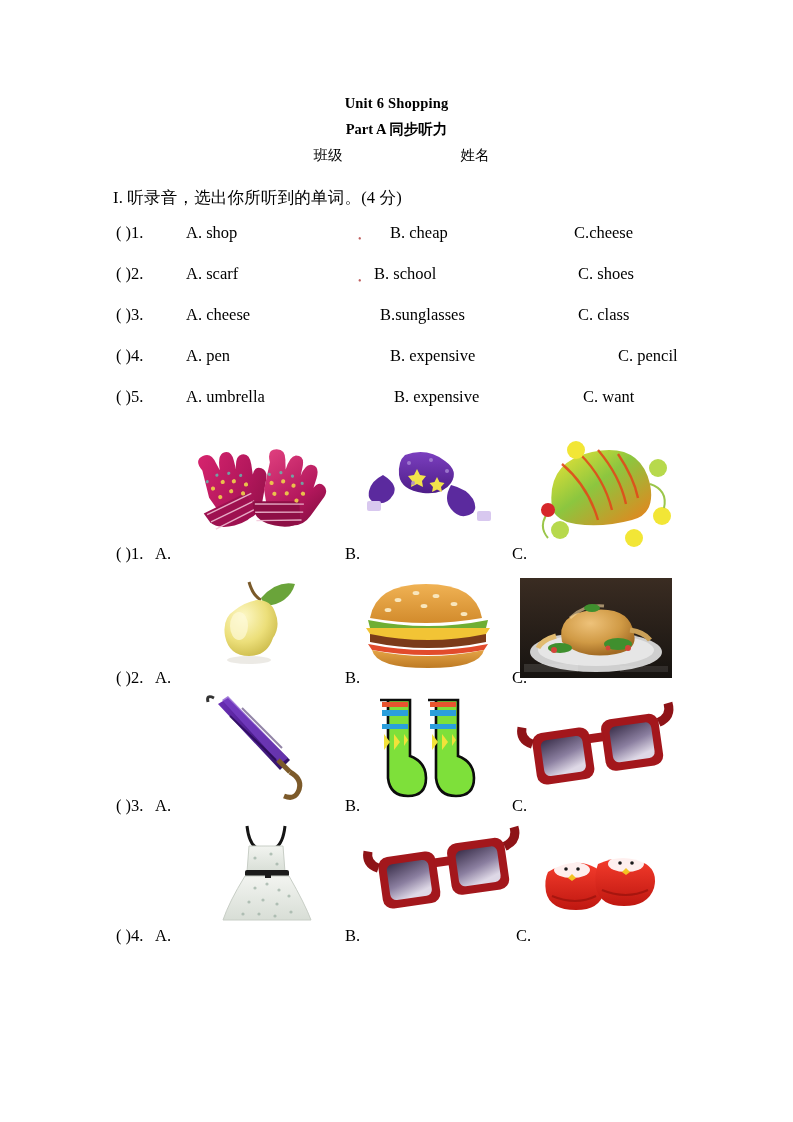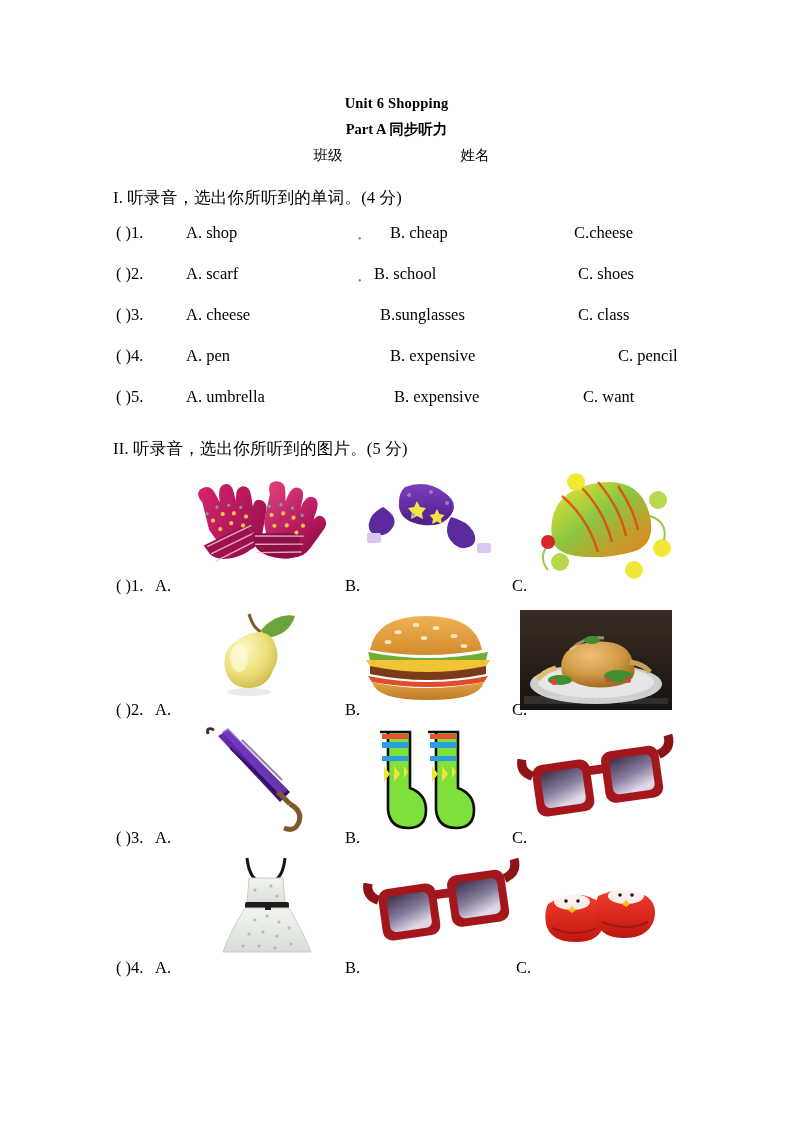--- a/index.html
+++ b/index.html
@@ -162,21 +162,20 @@
         <span class="opt-c" style="left:578px;margin-left:40px;">C. pencil</span>
       </div>
       <div class="word-row">
         <span class="paren">(        )5.</span>
         <span class="opt-a">A. umbrella</span>
         <span class="opt-b" style="left:394px;">B. expensive</span>
         <span class="opt-c" style="left:583px;">C. want</span>
       </div>
     </div>
 
-    <div class="section-heading" style="margin-top:10px;">II. 听录音，选出你所听到的图片。(5 分)</div>
 
     <div class="pic-rows">
 
       <div class="pic-row" style="height:132px;">
         <span class="pic-label lab-paren">(       )1.</span>
         <span class="pic-label lab-a">A.</span>
         <span class="pic-label lab-b">B.</span>
         <span class="pic-label lab-c">C.</span>
 
         <div class="pic col-a" style="left:192px; bottom:18px;">

